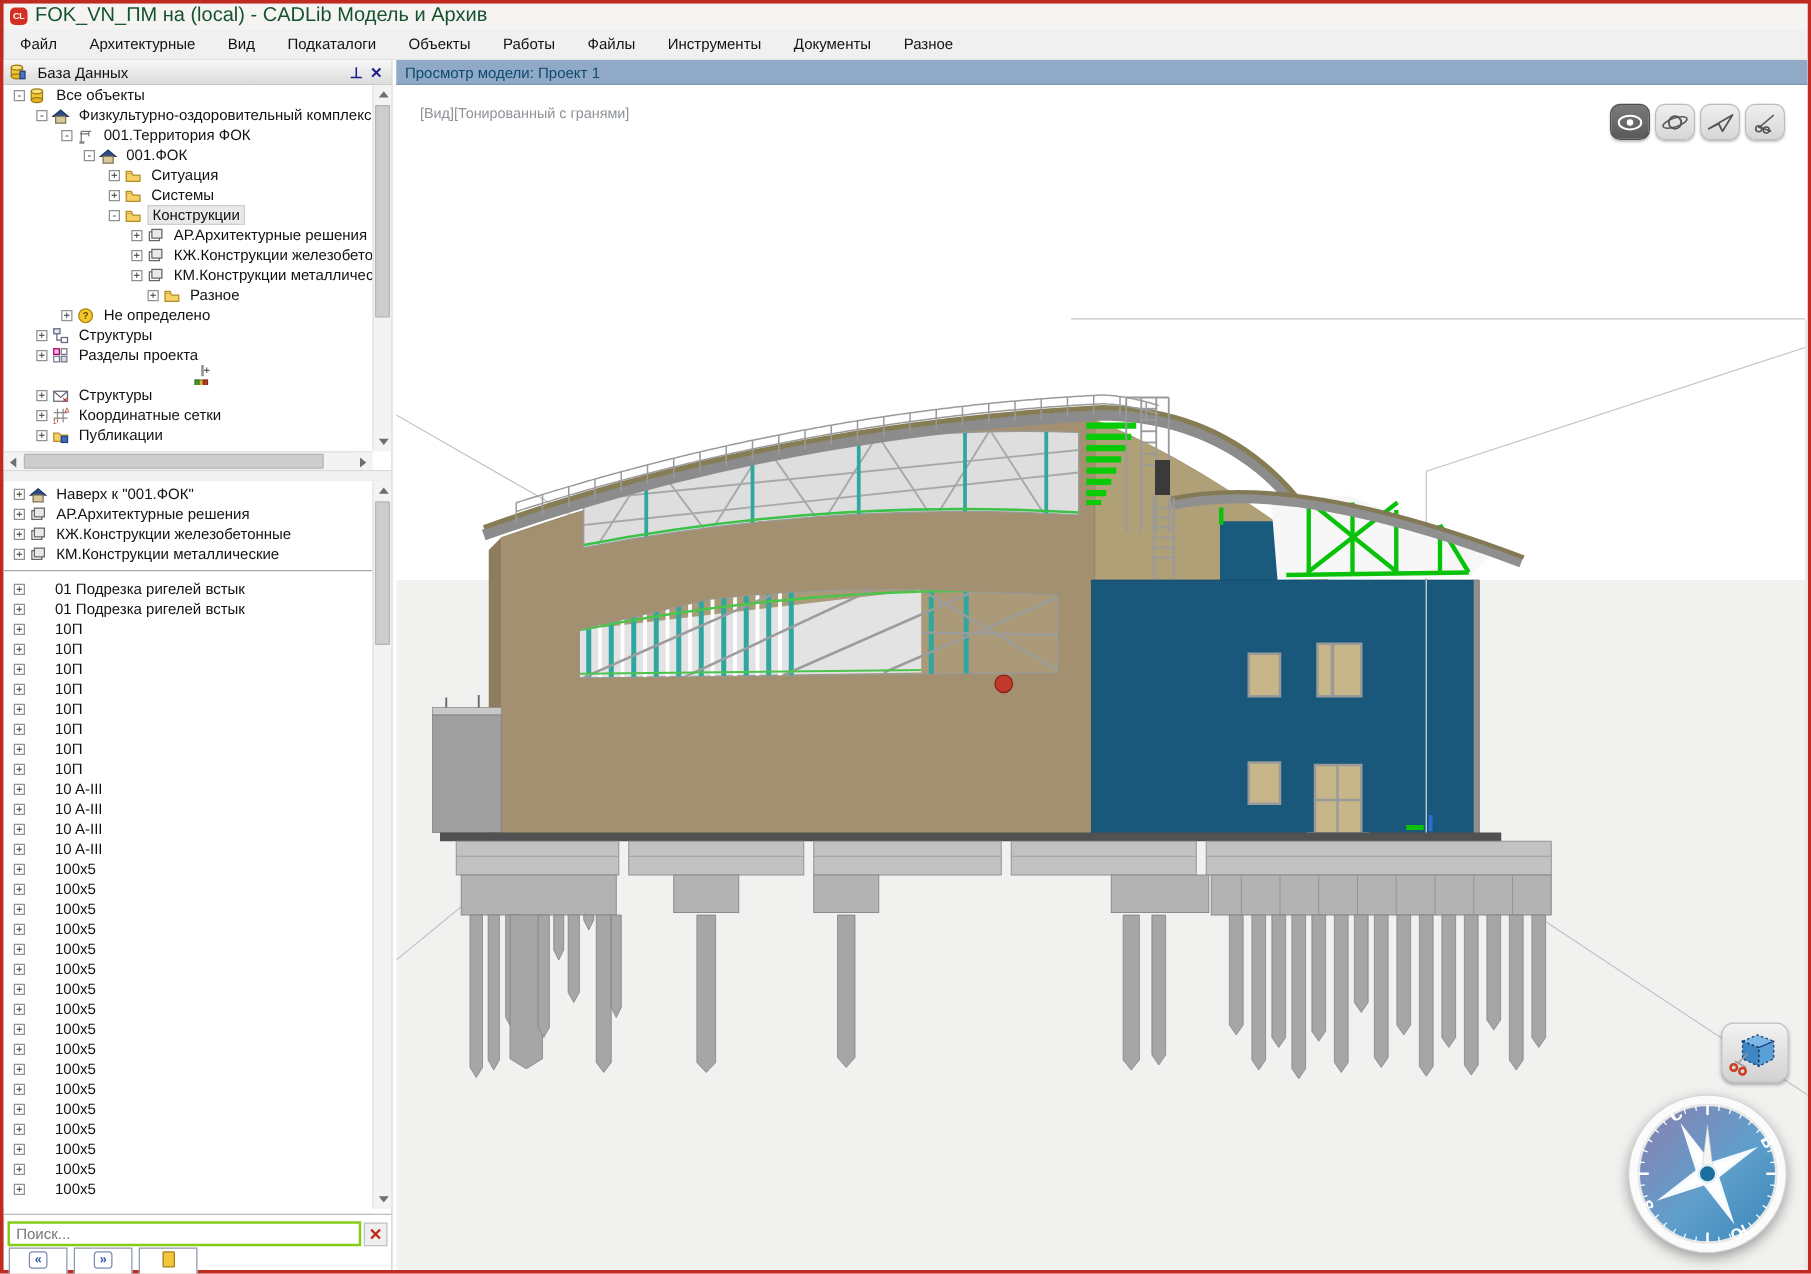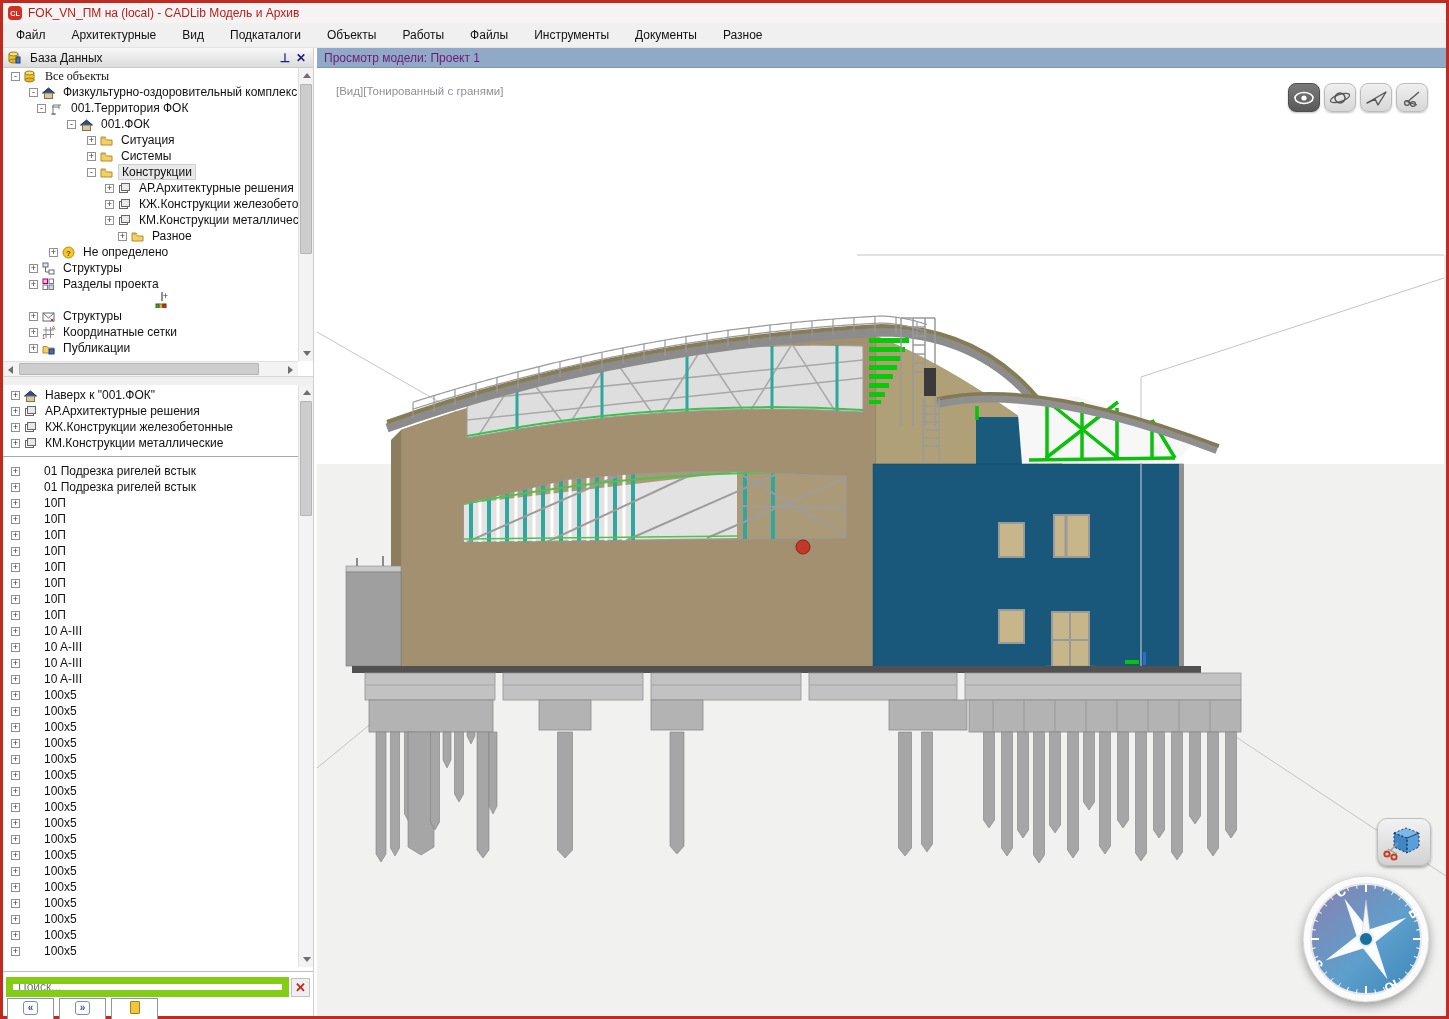--- a/index.html
+++ b/index.html
@@ -5,21 +5,21 @@
   * { margin:0; padding:0; box-sizing:border-box; }
   html,body { width:1449px; height:1019px; overflow:hidden; background:#fff;
     font-family:"Liberation Sans", sans-serif; }
   .app { position:relative; width:1449px; height:1019px; background:#fff;
     border:3px solid #bf2a21; }
   
   .titlebar { position:absolute; left:0; top:0; right:0; height:20px; background:#f6f4f3;
     display:flex; align-items:center; padding-left:5px; }
   .appicon { width:14px; height:14px; background:#d32f23; border-radius:4px; color:#fff;
     font-size:7px; font-weight:bold; display:flex; align-items:center; justify-content:center; margin-right:6px; }
-  .apptitle { font-size:12px; color:#b91c1c; }
+  .apptitle { font-size:16px; color:#14532d; }
   
   .menubar { position:absolute; left:0; top:20px; right:0; height:25px; background:#f0f0f0;
     display:flex; align-items:center; border-bottom:1px solid #e3e3e3; }
   .menu-item { font-size:12px; color:#111; padding:4px 13px; cursor:default; }
   
   .left-panel { position:absolute; left:0; top:45px; width:311px; bottom:0; background:#fff;
     border-right:1px solid #cfcfcf; }
   .panel-hdr { height:20px; background:linear-gradient(#f8f8f8,#dcdcdc); border-bottom:1px solid #c9c9c9;
     display:flex; align-items:center; padding:0 4px; }
   .panel-hdr .ttl { font-size:12px; color:#111; flex:1; margin-left:4px; }
@@ -41,32 +41,32 @@
   .hscroll { position:absolute; left:0; right:15px; bottom:0; height:15px; background:#f3f3f3; border-top:1px solid #e0e0e0; }
   .sb-btn { position:absolute; width:15px; height:15px; background:#f3f3f3; display:flex; align-items:center; justify-content:center; }
   .sb-thumb { position:absolute; background:#cdcdcd; border:1px solid #b5b5b5; border-radius:1px; }
   .tri { width:0; height:0; border:4px solid transparent; }
   .tri.up   { border-bottom:5px solid #6e6e6e; margin-top:-4px; }
   .tri.down { border-top:5px solid #6e6e6e; margin-bottom:-4px; }
   .tri.left { border-right:5px solid #6e6e6e; margin-left:-4px; }
   .tri.right{ border-left:5px solid #6e6e6e; margin-right:-4px; }
   
   .search-row { position:absolute; left:3px; right:3px; bottom:18px; height:22px; display:flex; align-items:center; }
-  .search-input { flex:1; height:20px; border:7px solid #84cc16; font-size:12px; padding:0 5px;
+  .search-input { flex:1; height:20px; border:2px solid #84cc16; font-size:12px; padding:0 5px;
     font-family:"Liberation Sans",sans-serif; color:#333; }
   .search-clear { width:19px; height:19px; margin-left:2px; background:#efefef; border:1px solid #c2c2c2;
     color:#c0281c; font-weight:bold; font-size:13px; text-align:center; line-height:17px; cursor:default; }
   .tabs-row { position:absolute; left:4px; bottom:-6px; height:24px; display:flex; gap:5px; }
   .tab { width:47px; height:24px; border:1px solid #8d97ac; background:#fff; display:flex; justify-content:center; padding-top:2px; }
   .tab-glyph { width:15px; height:14px; border:1px solid #7c8cb4; border-radius:3px; color:#2d55a5;
     font-size:10px; line-height:12px; text-align:center; font-weight:bold; }
   .tab-page { width:10px; height:13px; background:#f3c63a; border:1px solid #a2801c; border-radius:1px; }
   
   .viewport { position:absolute; left:314px; top:45px; right:0; bottom:0; background:#fff; }
-  .vp-hdr { height:20px; background:#8fa9c7; color:#701a75; font-size:12px; display:flex;
+  .vp-hdr { height:20px; background:#8fa9c7; color:#0c4a6e; font-size:12px; display:flex;
     align-items:center; padding-left:7px; border-bottom:1px solid #7d96b5; }
   .vp-canvas { position:absolute; left:0; top:20px; right:0; bottom:0; overflow:hidden; }
   .view-label { position:absolute; left:19px; top:17px; font-size:11.5px; color:#8d9297; z-index:5; }
   .vp-toolbar { position:absolute; top:15px; left:971px; display:flex; gap:4px; z-index:6; }
   .tool-btn { width:32px; height:29px; border-radius:8px; background:linear-gradient(#efefef,#d7d7d7);
     border:1px solid #bcbcbc; box-shadow:0 1px 2px rgba(0,0,0,.25); display:flex; align-items:center; justify-content:center; }
   .tool-btn.active { background:linear-gradient(#7a7a7a,#595959); border-color:#4e4e4e; }
   .cube-btn { position:absolute; left:1060px; top:750px; width:54px; height:48px; border-radius:10px;
     background:linear-gradient(#f2f2f2,#d2d2d2); border:1px solid #bdbdbd; box-shadow:0 2px 3px rgba(0,0,0,.3); z-index:6; }
   .compass { position:absolute; left:982px; top:804px; width:134px; height:134px; z-index:6; }
@@ -105,38 +105,38 @@
             <rect x="9" y="7" width="4" height="6" fill="#4a72c4" stroke="#27407a"></rect>
           </svg>
       </span>
       <span class="ttl">База Данных</span>
       <span class="hdr-btn">⊥</span>
       <span class="hdr-btn">✕</span>
     </div>
 
     <div class="tree-box tree1-box">
       <div class="tree-rows" id="tree1" style="bottom:15px;">
-          <div class="trow" style="padding-left: 8px; font-family: Liberation Serif, serif;">
+          <div class="trow" style="padding-left: 8px;">
             <span class="exp" data-sym="-"></span>
             <span class="ticon"><svg width="15" height="15">
                 <rect x="2" y="4" width="9" height="7" fill="#f3c734" stroke="#9c7b16"></rect>
                 <ellipse cx="6.5" cy="4" rx="4.5" ry="2" fill="#f8df7a" stroke="#9c7b16"></ellipse>
                 <ellipse cx="6.5" cy="11" rx="4.5" ry="2" fill="#e6b41f" stroke="#9c7b16"></ellipse>
               </svg></span>
             <span class="tlabel">Все объекты</span>
           </div>
           <div class="trow" style="padding-left: 26px;">
             <span class="exp" data-sym="-"></span>
             <span class="ticon"><svg width="15" height="15">
                 <polygon points="1.5,8 7.5,3 13.5,8" fill="#2b4d8c" stroke="#20365e"></polygon>
                 <rect x="3.5" y="8" width="8" height="5.5" fill="#d9c89b" stroke="#7d7053"></rect>
               </svg></span>
             <span class="tlabel">Физкультурно-оздоровительный комплекс</span>
           </div>
-          <div class="trow" style="padding-left: 34px;">
+          <div class="trow" style="padding-left: 46px;">
             <span class="exp" data-sym="-"></span>
             <span class="ticon"><svg width="15" height="15">
                 <path d="M4 13 V4 H12 M3 6 H10 M10 4 V8" stroke="#777" fill="none"></path>
                 <rect x="2.5" y="12" width="4" height="2" fill="#888"></rect>
               </svg></span>
             <span class="tlabel">001.Территория ФОК</span>
           </div>
           <div class="trow" style="padding-left: 64px;">
             <span class="exp" data-sym="-"></span>
             <span class="ticon"><svg width="15" height="15">

